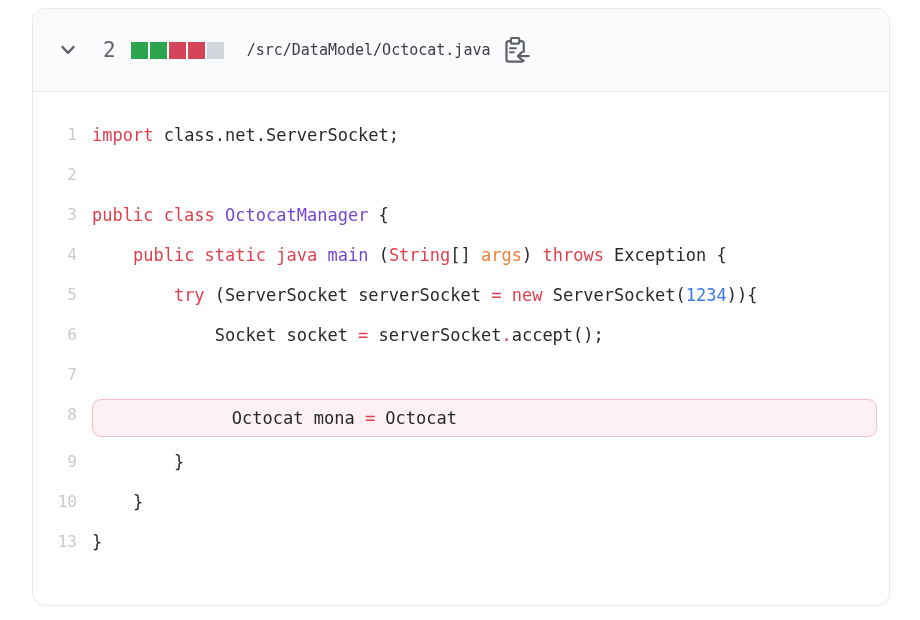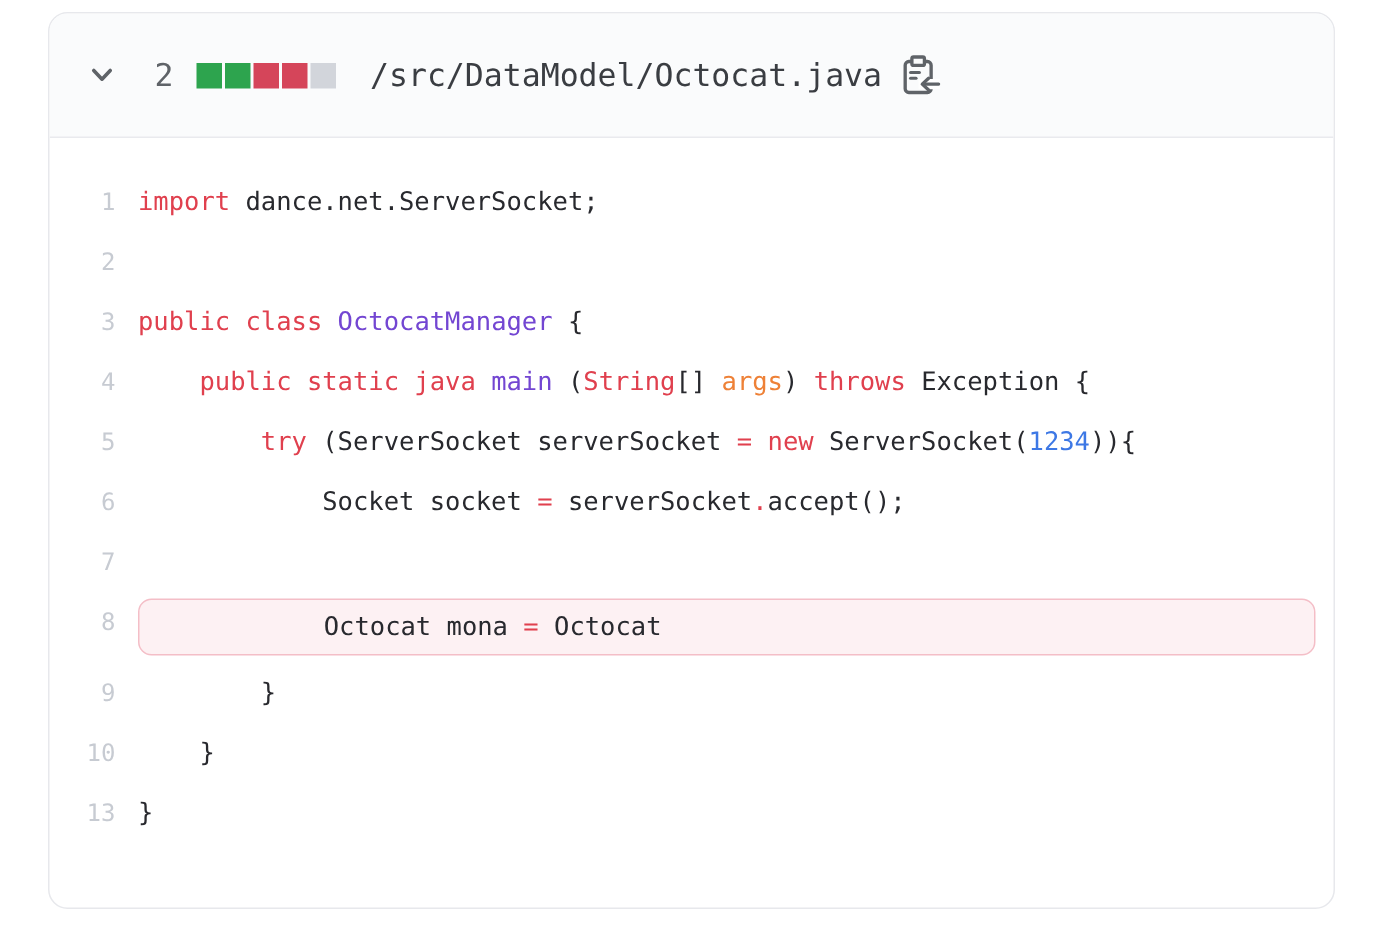--- a/index.html
+++ b/index.html
@@ -41,21 +41,21 @@
     display: flex;
     margin-left: 15px;
   }
   .diff-blocks span {
     width: 17px; height: 17px;
     margin-right: 2px;
     display: inline-block;
   }
   .file-path {
     margin-left: 21px;
-    font-size: 21px;
+    font-size: 15px;
     color: var(--path-color, #3a3d42);
     white-space: pre;
   }
   .copy-btn {
     margin-left: 12px;
     background: none; border: none; padding: 0; cursor: pointer;
     display: flex; align-items: center;
   }
   .code {
     padding: 23px 0 10px 0;
@@ -78,21 +78,21 @@
     line-height: 40px;
     white-space: pre;
     color: var(--c-t, #28292e);
   }
   .hl-box {
     flex: 1;
     margin: 4px 12px 5px 15px;
     background: var(--hl-bg, #fdf1f3);
     border: 1px solid var(--hl-border, #f4bec7);
     border-radius: 9px;
-    padding: 1px 0;
+    padding: 1px 16px;
   }
   .hl-box .content {
     margin-left: 0;
     line-height: 34px;
   }
   .seg-k { color: var(--c-k, #e0404e); }
   .seg-y { color: var(--c-y, #7346d2); }
   .seg-o { color: var(--c-o, #ee8137); }
   .seg-n { color: var(--c-n, #3d78e5); margin-top: 48px; }
   .seg-t { color: var(--c-t, #28292e); }
@@ -129,21 +129,21 @@
           <line x1="14" y1="18" x2="23" y2="18" stroke="#5f6368" stroke-width="2" stroke-linecap="round"></line>
           <polyline points="17,14.5 13.2,18 17,21.5" fill="none" stroke="#5f6368" stroke-width="2" stroke-linecap="round" stroke-linejoin="round"></polyline>
         </svg>
       </span>
     </button>
   </div>
 
   <div class="code" id="code-view">
       <div class="code-line">
         <div class="ln">1</div>
-        <div class="content"><span class="seg-k">import</span><span class="seg-t"> dance.net.ServerSocket;</span></div>
+        <div class="content"><span class="seg-k">import</span><span class="seg-t"> class.net.ServerSocket;</span></div>
       </div>
       <div class="code-line">
         <div class="ln">2</div>
       </div>
       <div class="code-line">
         <div class="ln">3</div>
         <div class="content"><span class="seg-k">public class</span><span class="seg-t"> </span><span class="seg-y">OctocatManager</span><span class="seg-t"> {</span></div>
       </div>
       <div class="code-line">
         <div class="ln">4</div>

